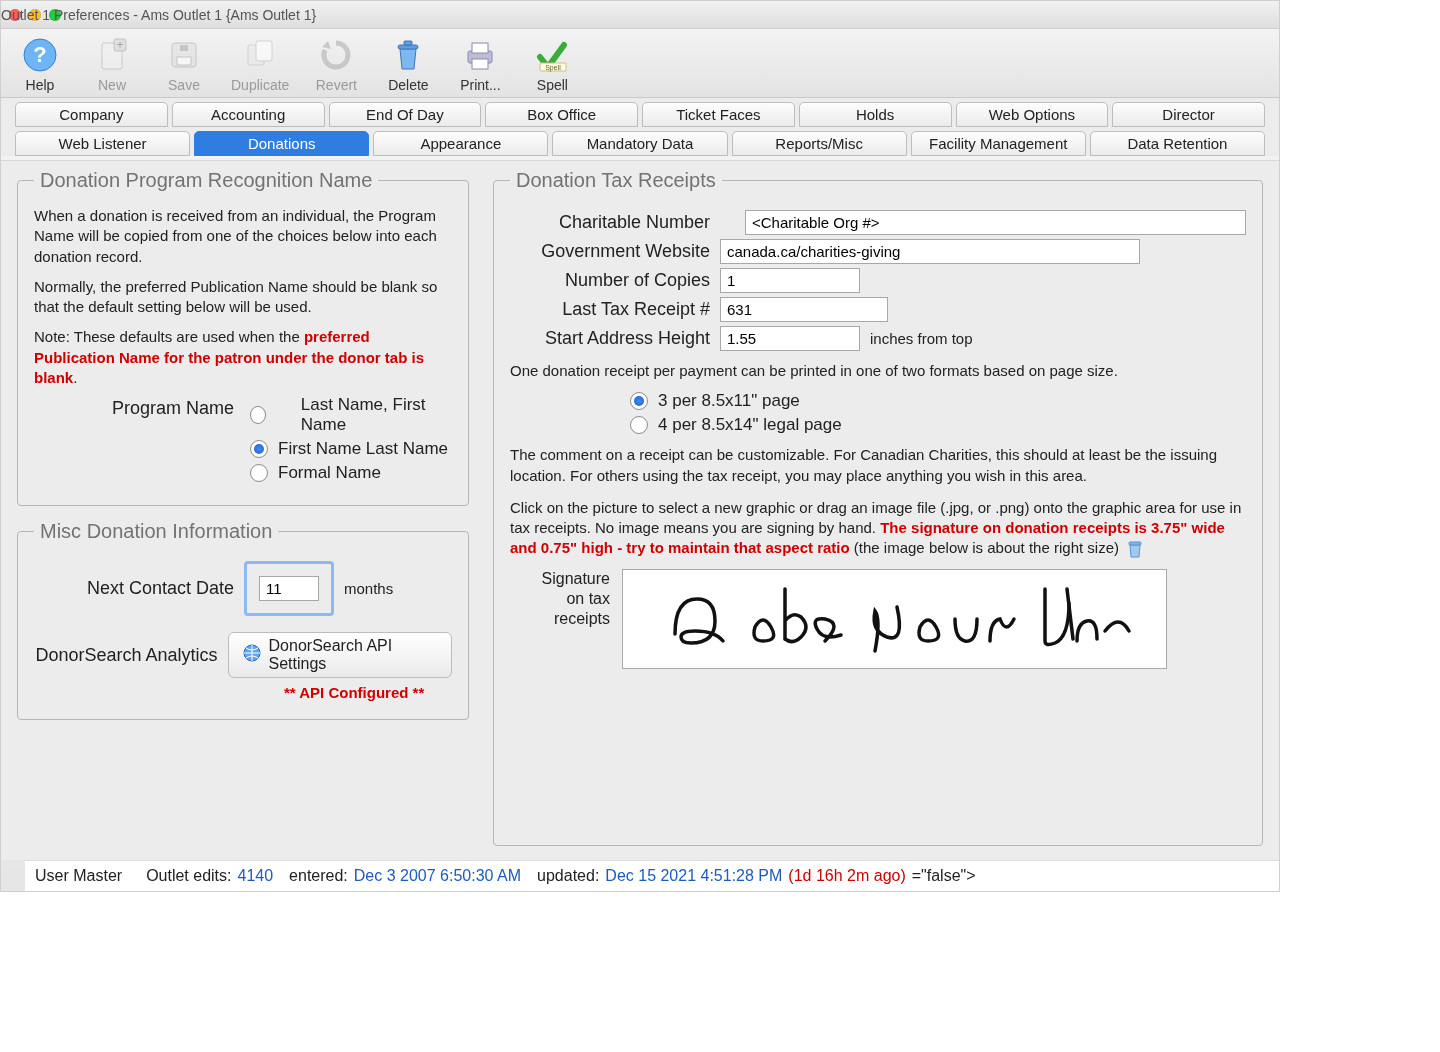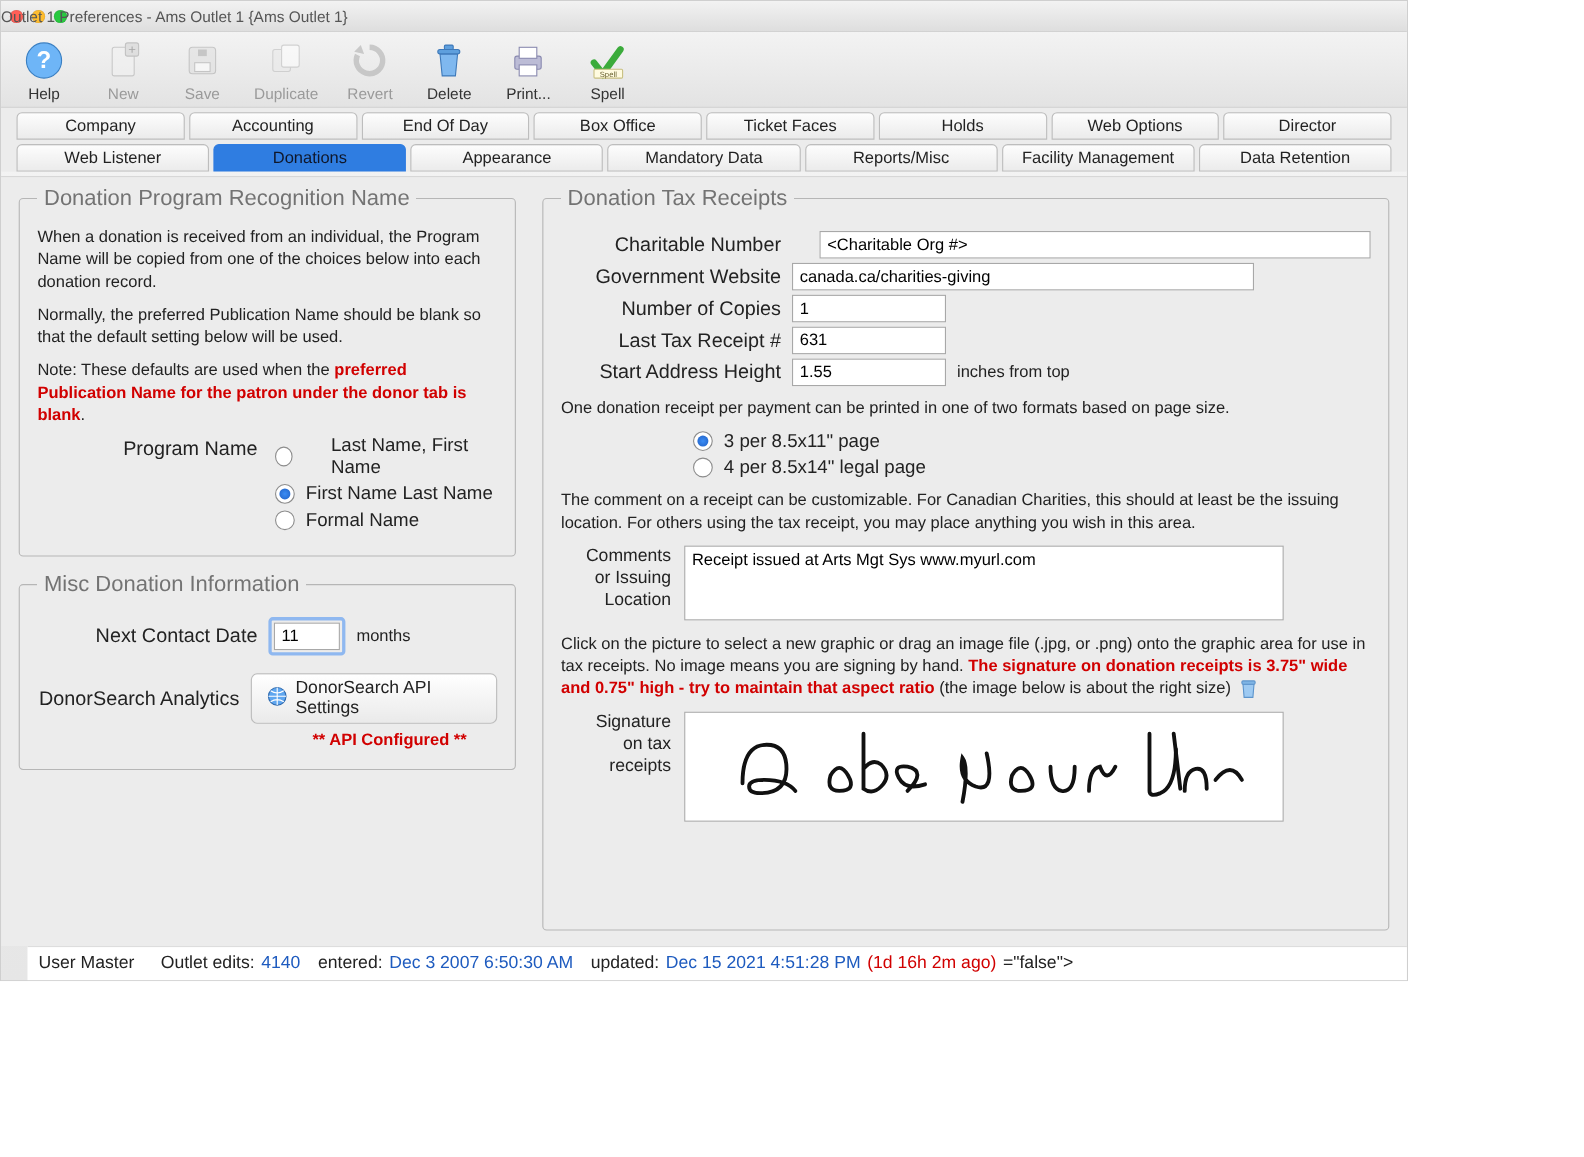--- a/index.html
+++ b/index.html
@@ -76,21 +76,21 @@
     text-align:center;
     padding: 3px 4px;
     font-size:15px;
     border: 1px solid var(--mac-border);
     border-radius: 5px 5px 0 0;
     background: linear-gradient(#fdfdfd, #ebebeb);
     cursor:pointer;
   }
   .tab.selected {
     background: var(--tab-sel);
-    color:#0f172a;
+    color:#ffffff;
     border-color: var(--tab-sel);
   }
   
   .content {
     display:flex;
     gap: 20px;
     padding: 8px 14px 14px 14px;
     background: var(--mac-bg);
     border-top: 1px solid #d7d7d7;
     min-height: 700px;
@@ -129,21 +129,21 @@
     border:1px solid #8c8c8c; background:#fff;
     display:inline-flex; align-items:center; justify-content:center;
   }
   .radiodot.selected::after {
     content:""; width:10px; height:10px; border-radius:50%;
     background: radial-gradient(#3b8df5,#1f5fc4);
   }
   .focus-field {
     border: 3px solid #8fb8f0;
     border-radius: 4px;
-    padding: 2px;
+    padding: 12px;
   }
   .focus-field input { border: 1px solid var(--field-border); width:60px; }
   .btn {
     border:1px solid #bcbcbc; border-radius:6px;
     background: linear-gradient(#ffffff,#eaeaea);
     padding: 4px 14px; font-size:16px;
     display:inline-flex; align-items:center; gap:8px;
     cursor:pointer;
   }
   .api-status { color: var(--red-note); font-weight:700; margin: 6px 0 0 250px; }
@@ -364,49 +364,41 @@
         <div class="row">
           <div class="lbl-right">Government Website</div>
           <input type="text" style="width: 420px;" value="canada.ca/charities-giving">
         </div>
         <div class="row">
           <div class="lbl-right">Number of Copies</div>
           <input type="text" style="width: 140px;" value="1">
         </div>
         <div class="row">
           <div class="lbl-right">Last Tax Receipt #</div>
-          <input type="text" style="width: 140px;" value="631">
+          <input type="text" style="width: 168px;" value="631">
         </div>
         <div class="row">
           <div class="lbl-right">Start Address Height</div>
           <input type="text" style="width: 140px;" value="1.55">
           <span>inches from top</span>
         </div>
 
         <p class="note" style="margin-top:10px;">One donation receipt per payment can be printed in one of two formats based on page size.</p>
 
         <div class="radio" style="margin-left:120px;">
           <span class="radiodot selected"></span>
           <span>3 per 8.5x11" page</span>
         </div>
         <div class="radio" style="margin-left:120px;">
           <span class="radiodot"></span>
           <span>4 per 8.5x14" legal page</span>
         </div>
 
         <p class="note" style="margin-top:10px;">The comment on a receipt can be customizable.   For Canadian Charities, this should at least be the issuing location.  For others using the tax receipt, you may place anything you wish in this area.</p>
 
-        <div class="sig-row">
-          <div class="sig-label">
-            <div>Comments</div>
-            <div>or Issuing</div>
-            <div>Location</div>
-          </div>
-          <textarea style="">Receipt issued at Arts Mgt Sys www.myurl.com</textarea>
-        </div>
 
         <p class="note" style="margin-top:12px;">
           <span>Click on the picture to select a new graphic or drag an image file (.jpg, or .png) onto the graphic area for use in tax receipts.  No image means you are signing by hand.  </span><span class="note-red">The signature on donation receipts is 3.75" wide and 0.75" high - try to maintain that aspect ratio</span><span> (the image below is about the right size) </span>
           <span class="small-trash">
             <svg width="16" height="20" viewBox="0 0 16 20">
                 <path d="M3 6 h10 l-1 12 h-8 z" fill="#9ecaf2" stroke="#5c94cc"></path>
                 <rect x="2" y="3" width="12" height="3" rx="1" fill="#7fb4e4" stroke="#5c94cc"></rect>
               </svg>
           </span>
         </p>

